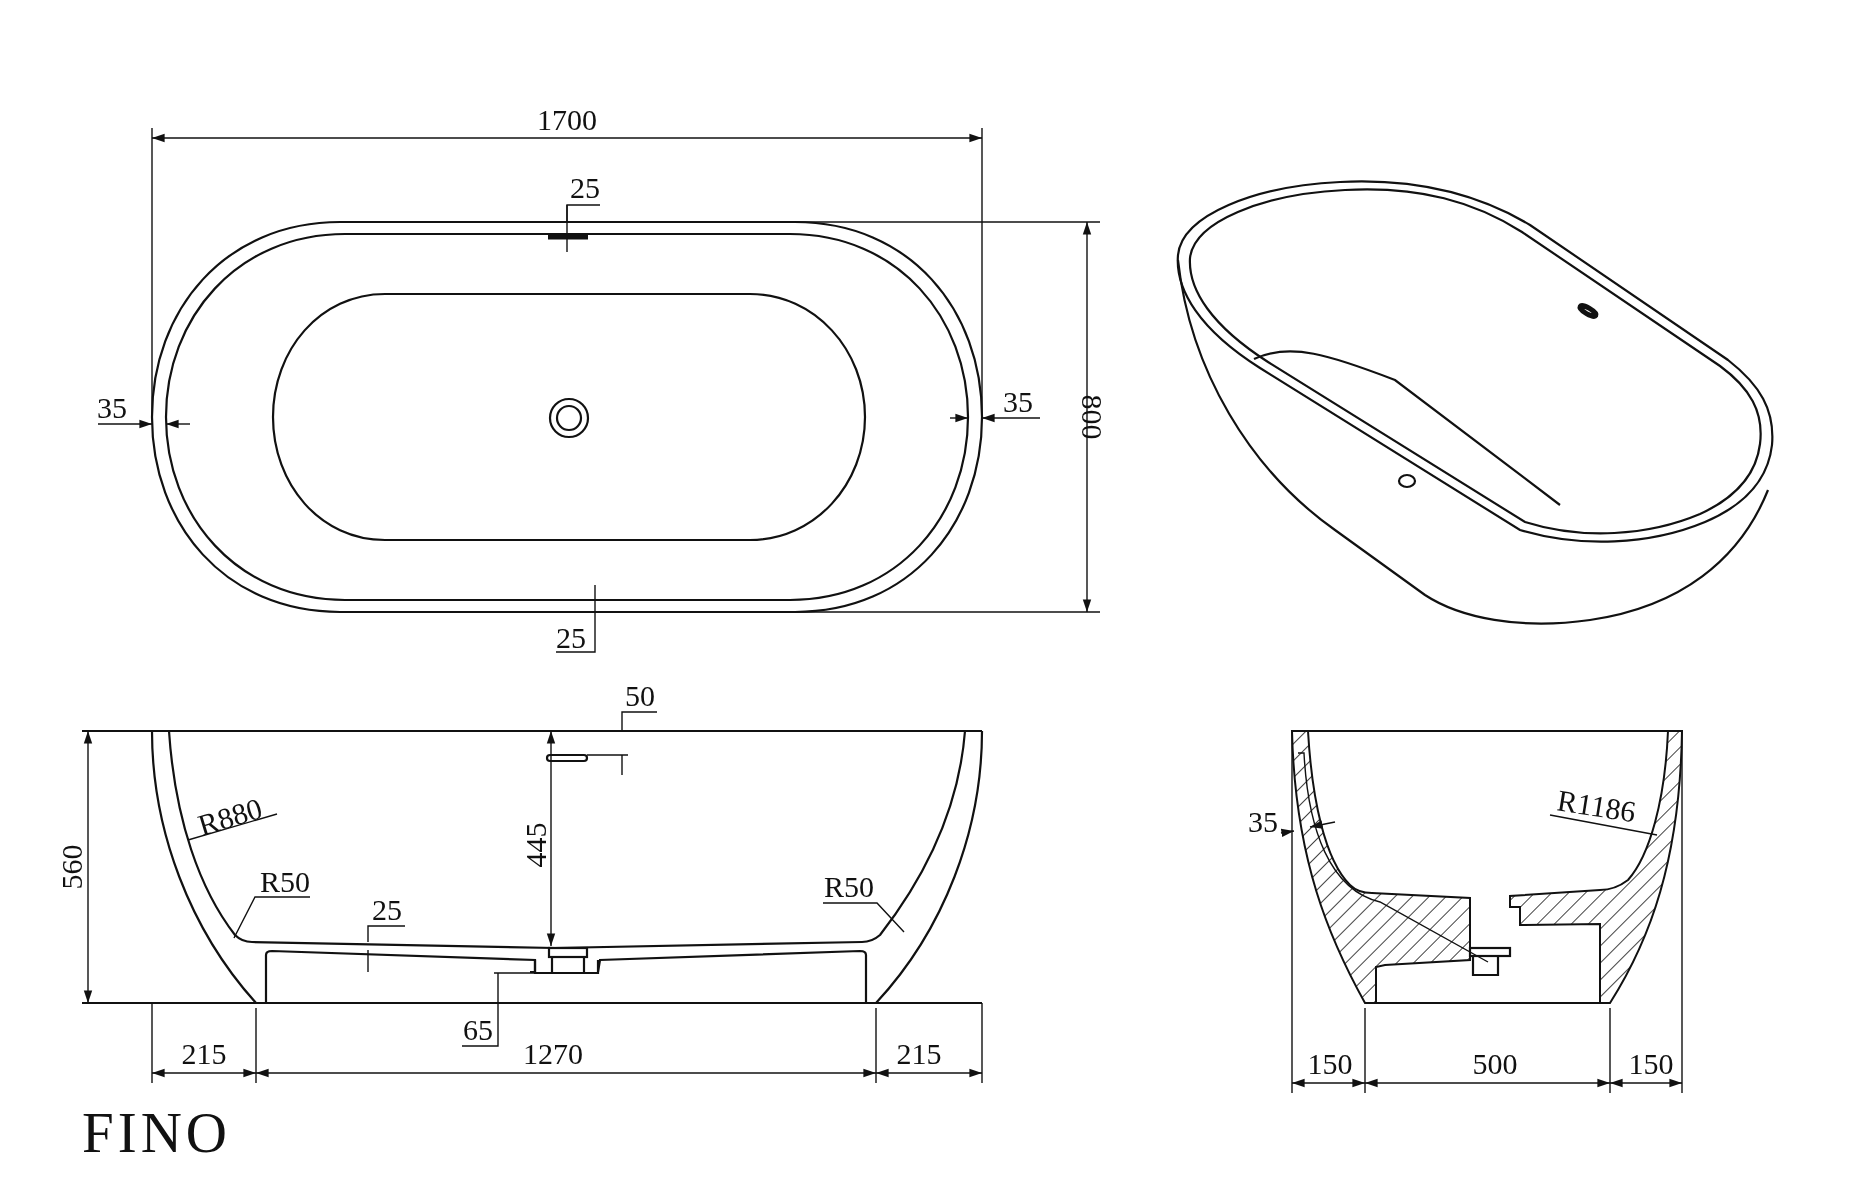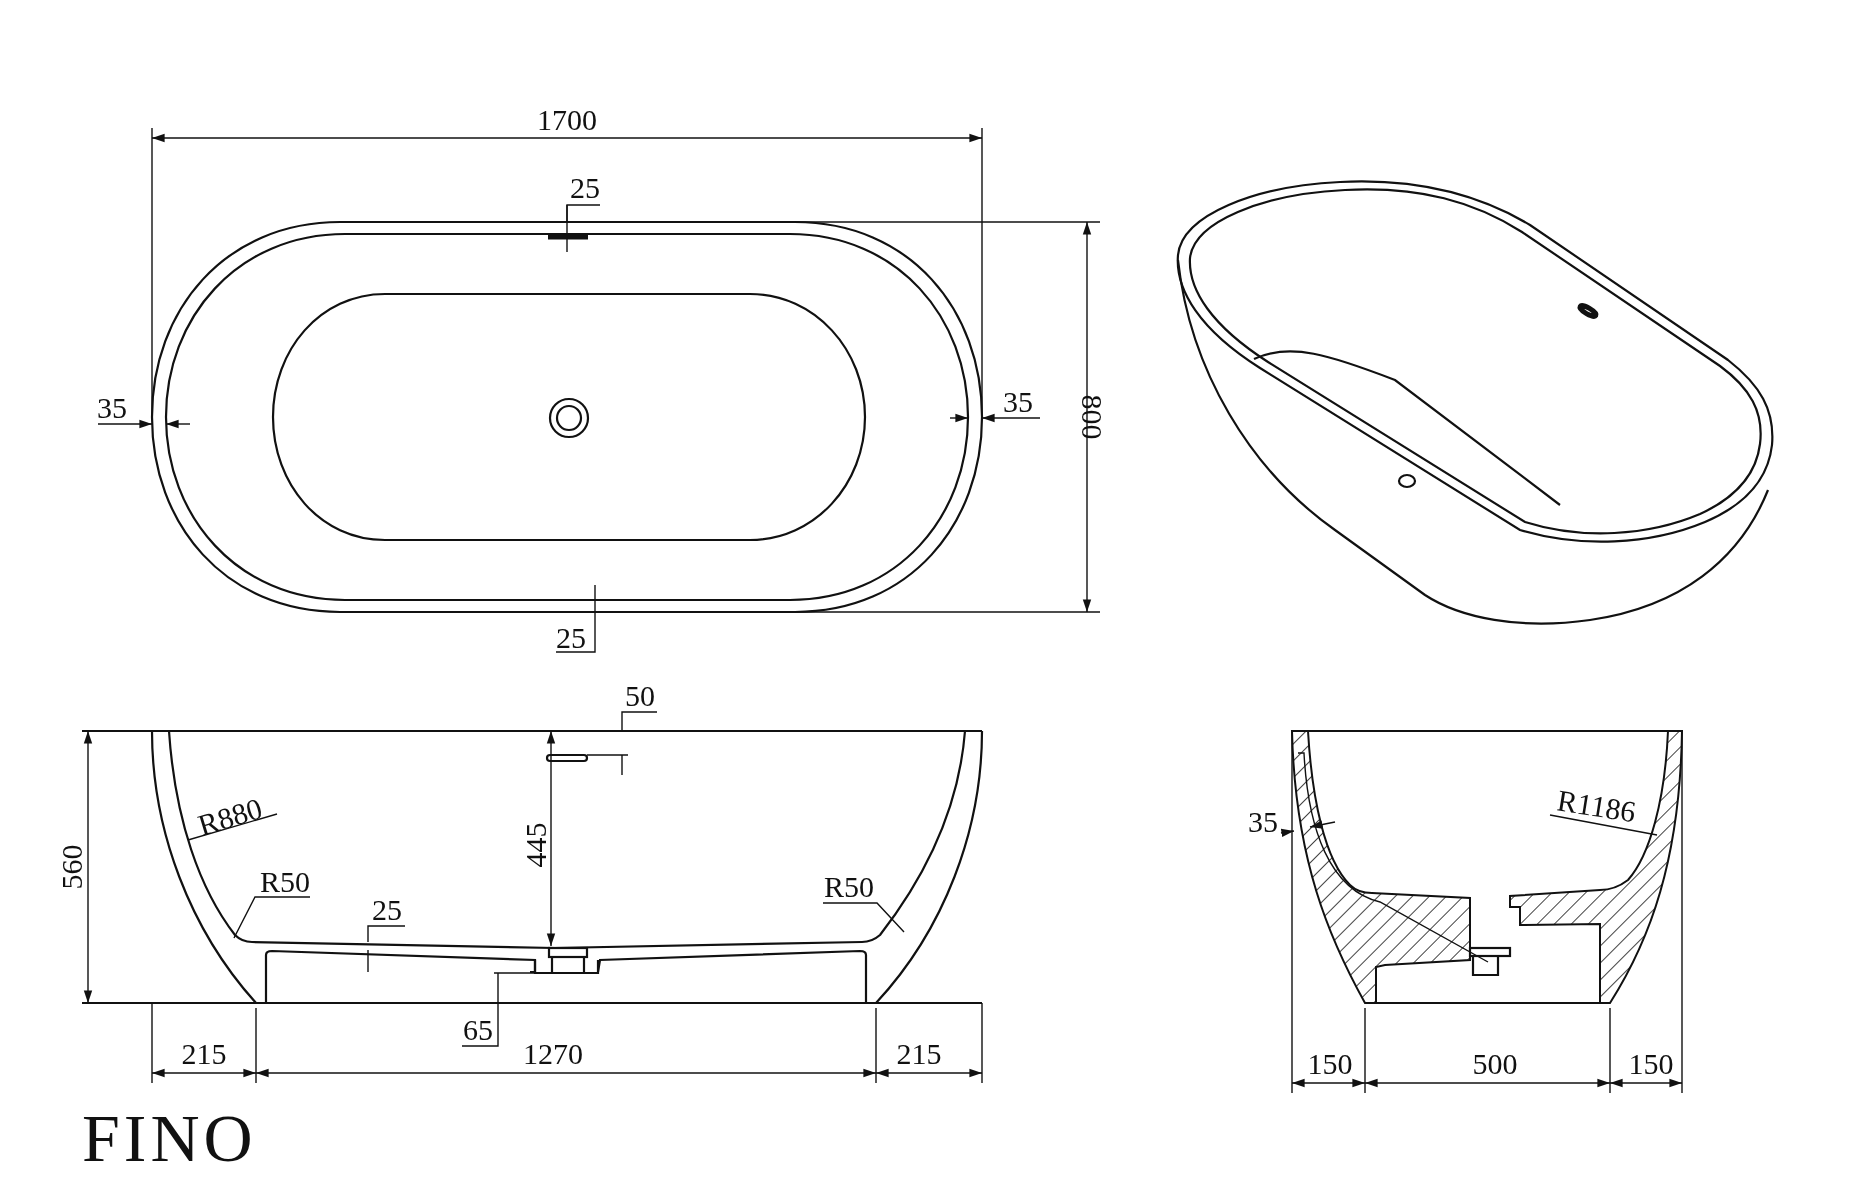--- a/index.html
+++ b/index.html
@@ -2,21 +2,21 @@
 <html><head>
 <meta charset="utf-8">
 <style>
   html, body { margin: 0; padding: 0; background: #ffffff; }
   body { width: 1871px; height: 1200px; position: relative; overflow: hidden; font-family: "Liberation Serif", "DejaVu Serif", serif; }
   svg { position: absolute; left: 0; top: 0; }
   .ln { stroke: #111; stroke-width: 2.2; fill: none; }
   .thin { stroke: #111; stroke-width: 1.4; fill: none; }
   .thick { stroke: #111; stroke-width: 5; fill: none; }
   .dim-text { font-family: "Liberation Serif", "DejaVu Serif", serif; font-size: 30px; fill: #111; }
-  .brand { position: absolute; left: 82px; top: 1104px; font-family: "Liberation Serif", "DejaVu Serif", serif; font-size: 68px; letter-spacing: 4px; color: #111; line-height: 1; }
+  .brand { position: absolute; left: 82px; top: 1104px; font-family: "Liberation Serif", "DejaVu Serif", serif; font-size: 57px; letter-spacing: 4px; color: #111; line-height: 1; }
   .hatch-fill { fill: url(#hatch); stroke: #111; stroke-width: 2; }
 </style>
 </head>
 <body>
 
 <svg width="1871" height="1200" viewBox="0 0 1871 1200">
   <defs>
     <pattern id="hatch" width="12" height="12" patternUnits="userSpaceOnUse" patternTransform="rotate(45)">
       <line x1="0" y1="0" x2="0" y2="12" stroke="#111" stroke-width="1.6"></line>
     </pattern>

